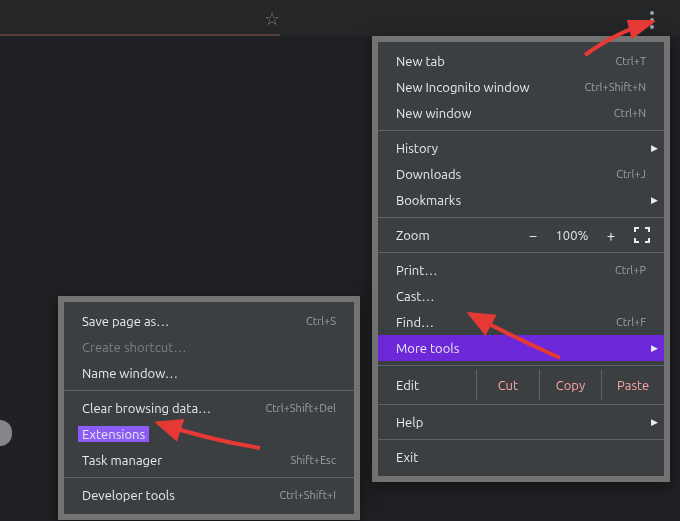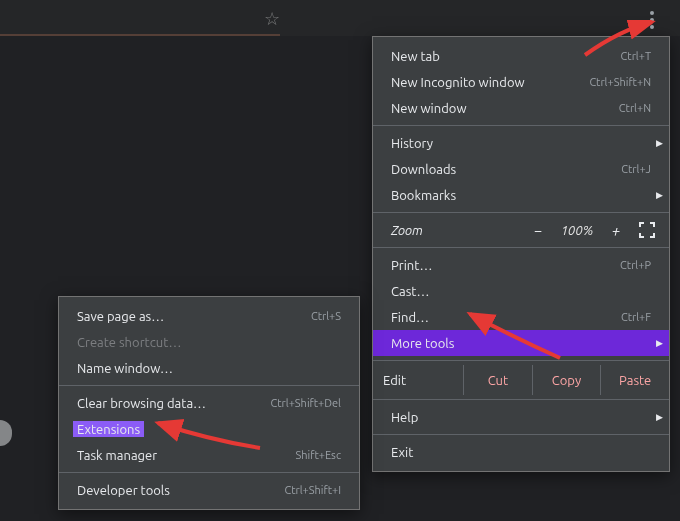--- a/index.html
+++ b/index.html
@@ -8,42 +8,42 @@
 .dim-overlay { position: absolute; inset: 0; background: rgba(32,33,36,0.5); z-index: 1; }
 
 .topbar { position: absolute; top: 0; left: 0; right: 0; height: 36px; background: #2b2b2d; z-index: 0; }
 .underline { position: absolute; top: 34px; left: 0; width: 280px; height: 2px; background: #8a5c4a; z-index: 0; }
 .star-icon { position: absolute; top: 8px; left: 264px; color: #c8c8c8; z-index: 0; font-size: 18px; }
 
 .kebab-btn { position: absolute; top: 8px; right: 16px; width: 24px; height: 24px; display: flex; align-items: center; justify-content: center; z-index: 3; }
 .kebab-dot { width: 4px; height: 4px; background: #9aa0a6; border-radius: 50%; margin: 1.5px 0; }
 .kebab-col { display: flex; flex-direction: column; align-items: center; }
 
-.menu { position: absolute; background: #3c3f41; border: 1px solid #737373; color: #e8eaed; font-size: 13px; z-index: 2; box-shadow: 0 4px 16px rgba(0,0,0,0.5); }
+.menu { position: absolute; background: #3c3f41; border: 6px solid #737373; color: #e8eaed; font-size: 13px; z-index: 2; box-shadow: 0 4px 16px rgba(0,0,0,0.5); }
 .main-menu { top: 36px; right: 10px; width: 298px; padding: 6px 0; }
 .row { display: flex; align-items: center; justify-content: space-between; height: 26px; padding: 0 18px; }
 .row .label { color: #e8eaed; white-space: nowrap; }
 .row .shortcut { color: #9aa0a6; font-size: 11px; }
 .row.highlight { background: #6d28d9; }
 .row .tri { position: absolute; right: 6px; font-size: 9px; color: #e8eaed; }
 .sep { height: 1px; background: #5f6368; margin: 4px 0; }
 
-.zoom-row { display: flex; align-items: center; height: 26px; padding: 0 14px 0 18px; gap: 8px; font-style: italic; }
+.zoom-row { display: flex; align-items: center; height: 26px; padding: 0 14px 0 18px; gap: 8px; }
 .zoom-row .zlabel { flex: 0 0 auto; color: #e8eaed; }
 .zoom-row .spacer { flex: 1; }
 .zoom-btn { color: #e8eaed; width: 18px; text-align: center; font-size: 15px; }
 .zoom-val { color: #e5e5e5; width: 44px; text-align: center; }
 .fs-icon { width: 16px; height: 16px; position: relative; margin-left: 6px; }
 .fs-icon span { position: absolute; width: 5px; height: 5px; border: 2px solid #e8eaed; }
 .fs-icon .tl { top: 0; left: 0; border-right: none; border-bottom: none; }
 .fs-icon .tr { top: 0; right: 0; border-left: none; border-bottom: none; }
 .fs-icon .bl { bottom: 0; left: 0; border-right: none; border-top: none; }
 .fs-icon .br { bottom: 0; right: 0; border-left: none; border-top: none; }
 
-.edit-row { display: flex; align-items: center; height: 30px; padding: 0 0 0 10px; }
+.edit-row { display: flex; align-items: center; height: 30px; padding: 0 0 0 18px; }
 .edit-row .elabel { color: #e8eaed; width: 80px; }
 .edit-row .ebtn { flex: 1; text-align: center; color: #fca5a5; height: 100%; display: flex; align-items: center; justify-content: center; border-left: 1px solid #5f6368; }
 
 .sub-menu { top: 296px; left: 58px; width: 302px; padding: 6px 0; }
 .row.disabled .label { color: #7d7f82; }
 .row .label.highlight-text { background: #8b5cf6; padding: 1px 4px; margin-left: -4px; }
 
 .arrow { position: absolute; z-index: 5; pointer-events: none; }
 .arrow svg { display: block; }
 

